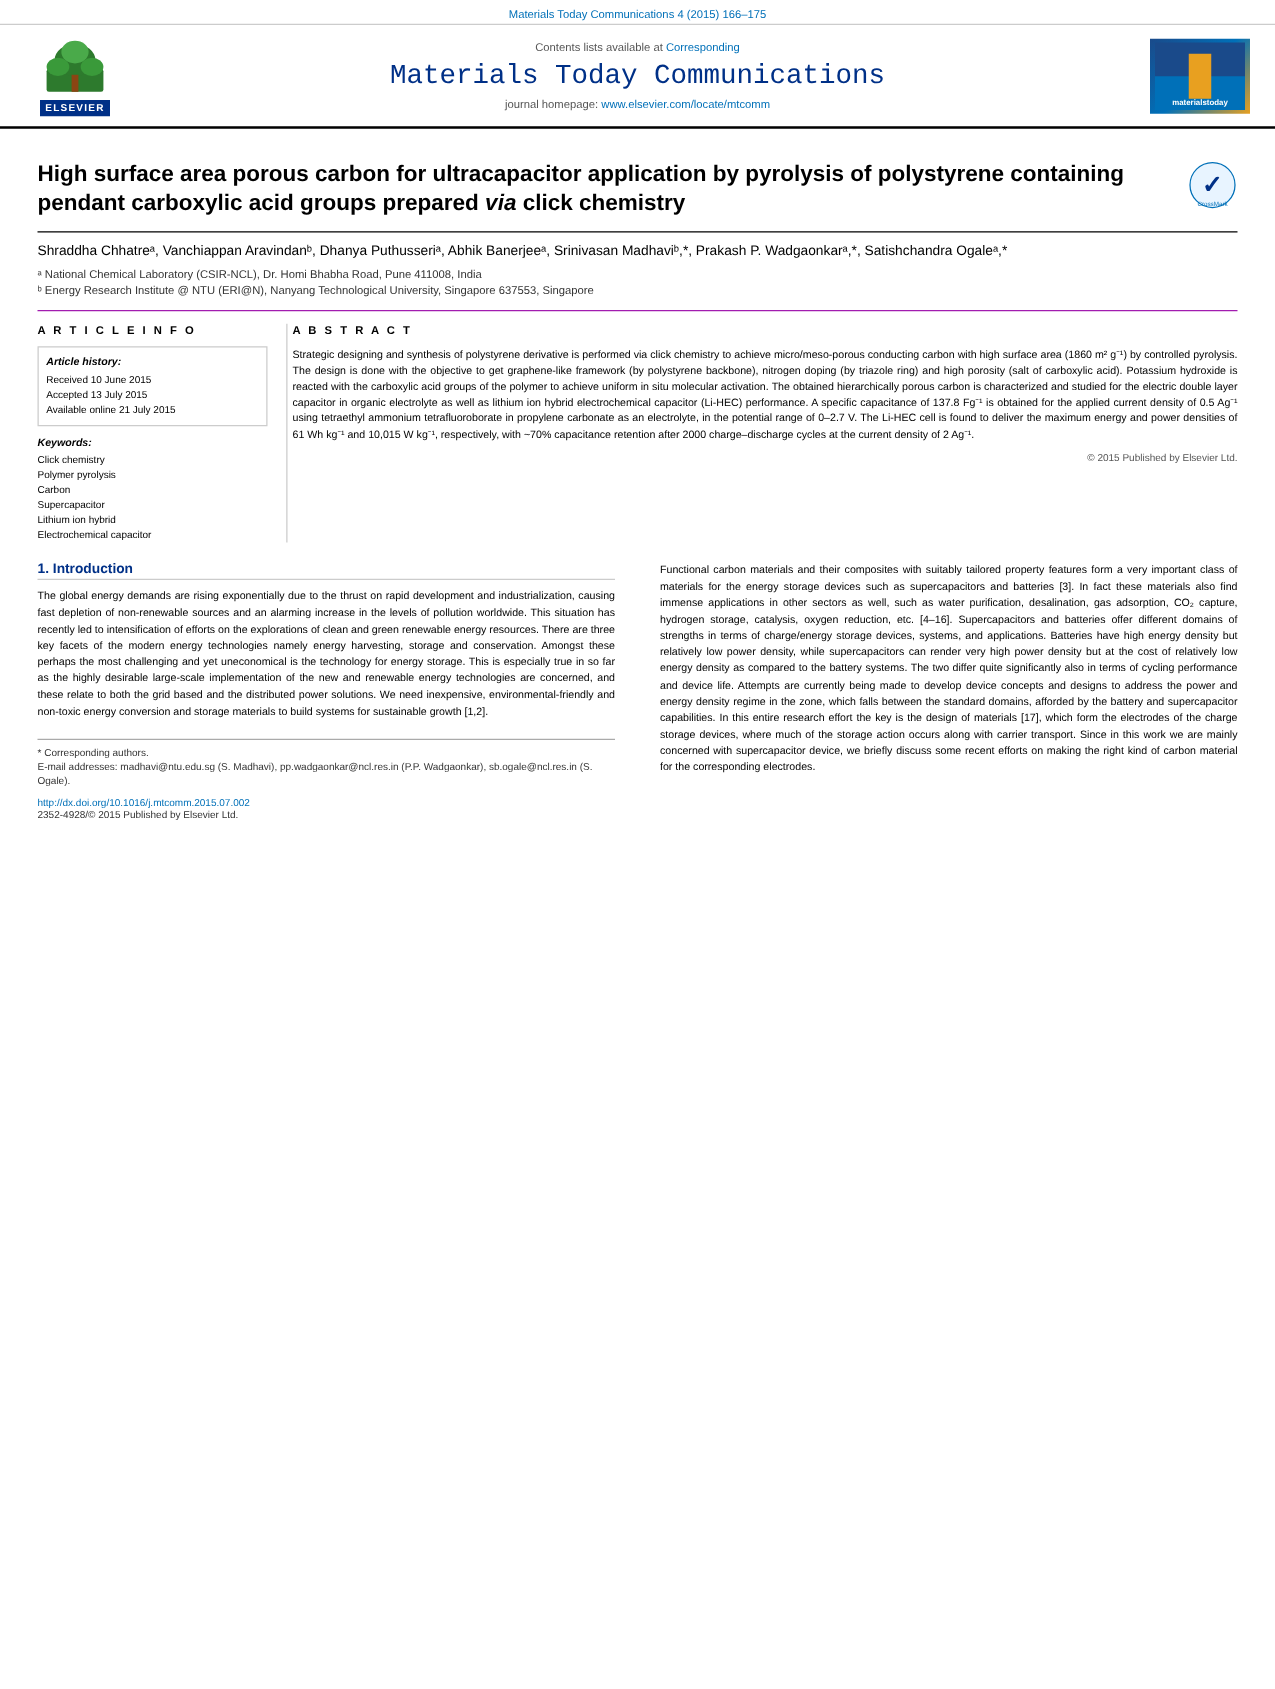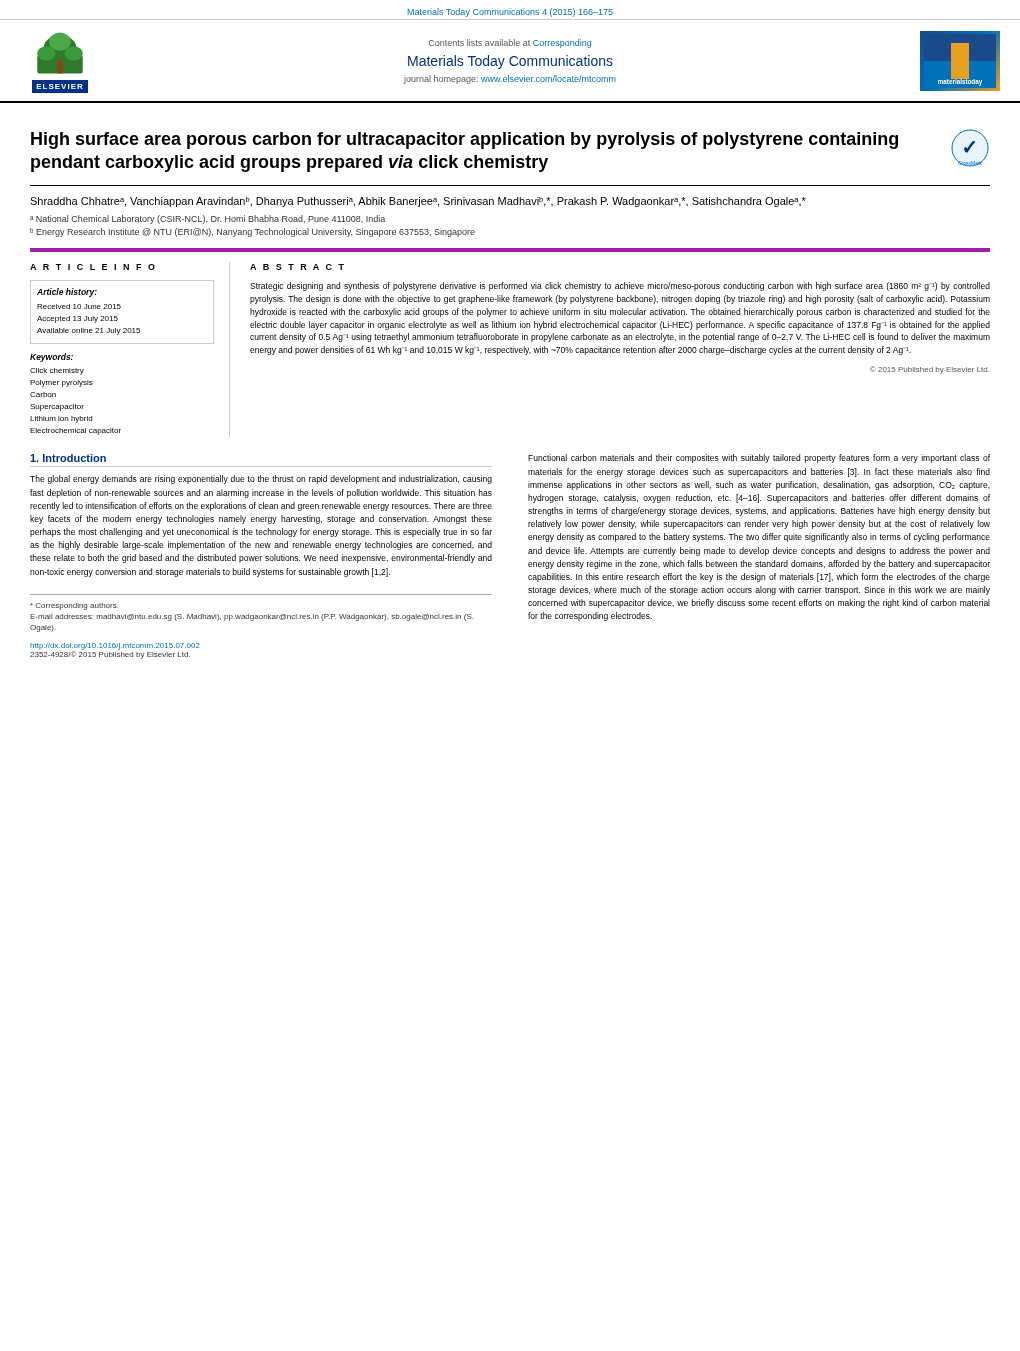--- a/index.html
+++ b/index.html
@@ -69,22 +69,22 @@
     .contents-line {
       font-size: 9px;
       font-family: Arial, sans-serif;
       color: #555;
     }
     .contents-line a {
       color: #0070b8;
       text-decoration: none;
     }
     .journal-name {
-      font-size: 14px;
-      font-family: Liberation Sans, sans-serif;
+      font-size: 22px;
+      font-family: Liberation Mono, monospace;
       color: #003087;
       font-weight: 300;
       margin: 5px 0;
     }
     .journal-homepage {
       font-size: 9px;
       font-family: Arial, sans-serif;
       color: #555;
     }
     .journal-homepage a {
@@ -148,23 +148,23 @@
       font-size: 9px;
       font-family: Arial, sans-serif;
       margin: 4px 0 8px 0;
       color: #333;
       line-height: 1.4;
     }
 
     
     .two-column {
       display: flex;
-      gap: 20px;
+      gap: 4px;
       margin-top: 10px;
-      border-top: 4px solid #a21caf;
+      border-top: 1px solid #a21caf;
       padding-top: 10px;
     }
 
     
     .article-info-col {
       width: 200px;
       flex-shrink: 0;
       border-right: 1px solid #ccc;
       padding-right: 15px;
     }

